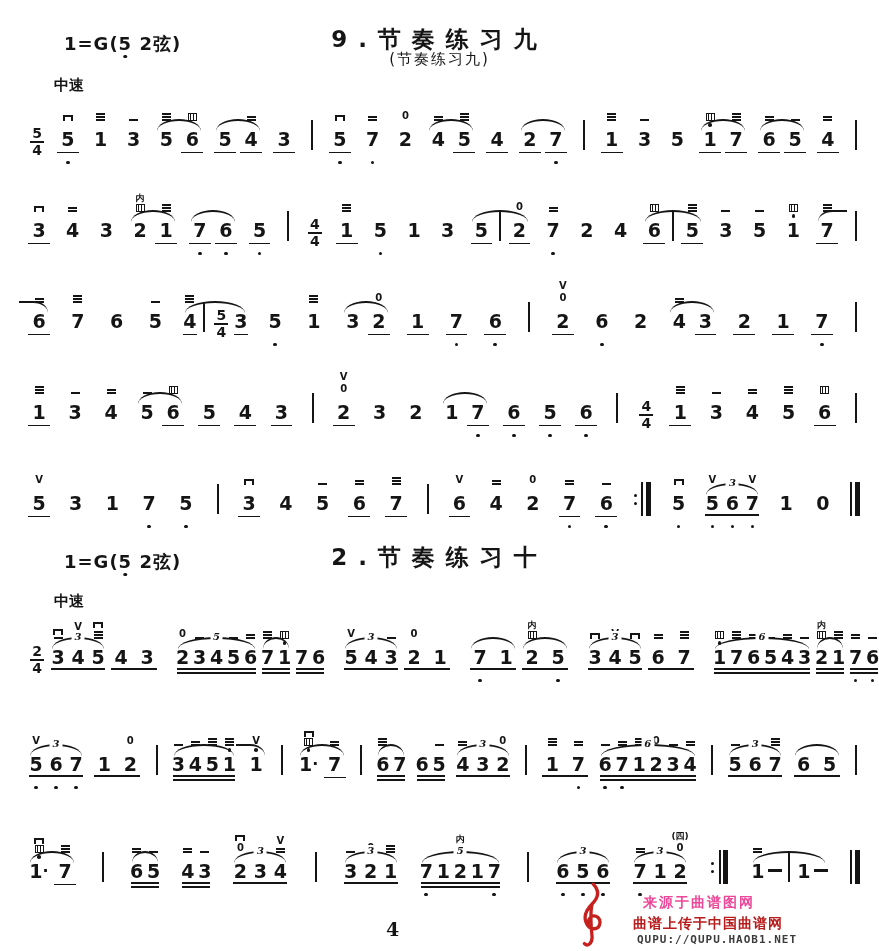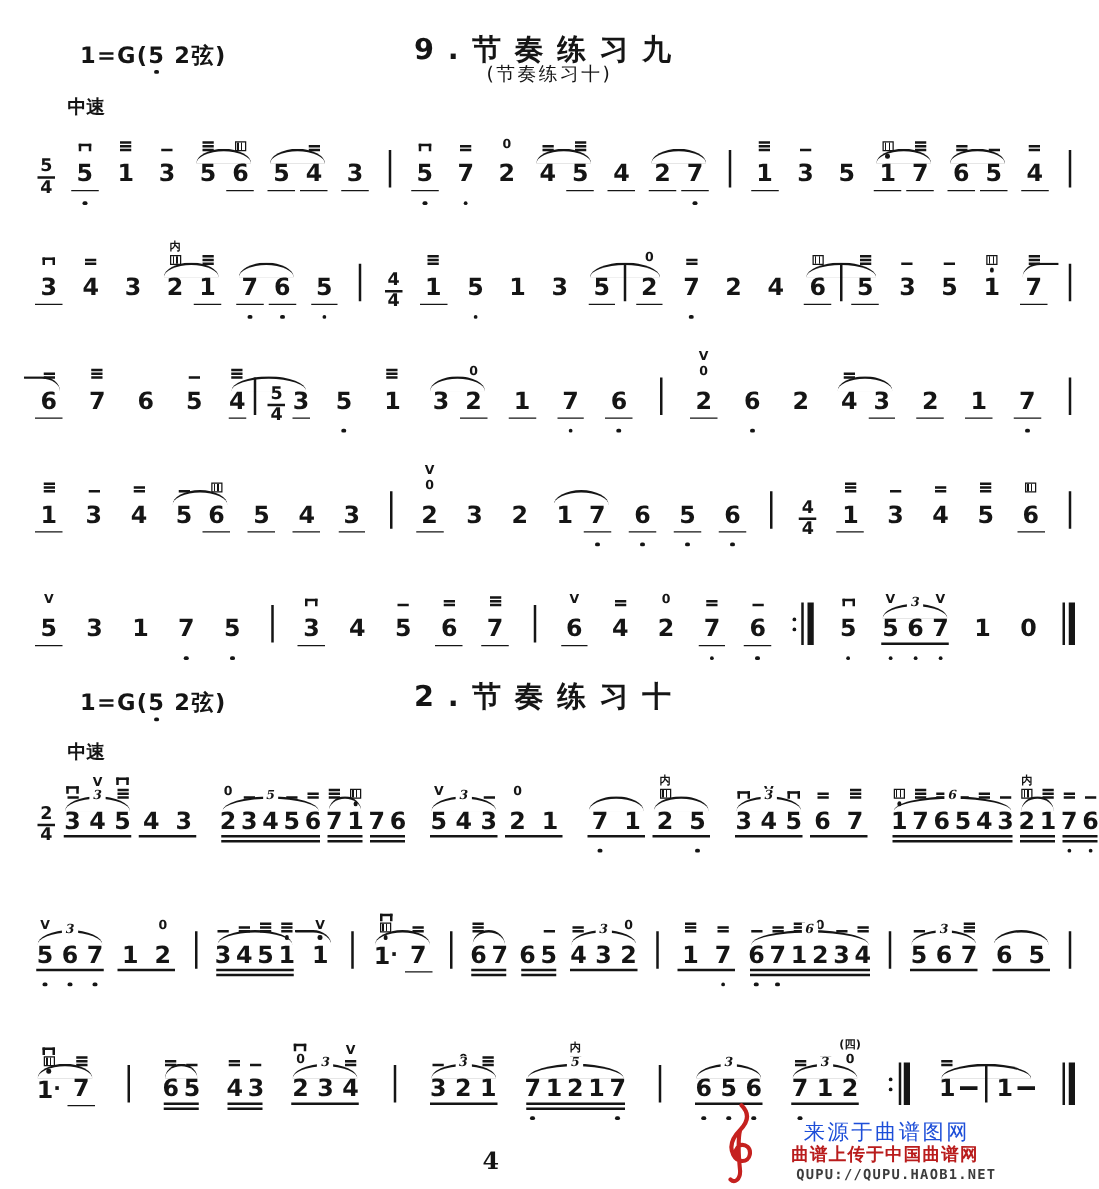--- a/index.html
+++ b/index.html
@@ -61,31 +61,31 @@
   .blk .thin{width:2px;height:34px;background:#151515}
   .blk .thick{width:5px;height:34px;background:#151515}
   .blk .rdots{display:flex;flex-direction:column;gap:5px;margin-right:2px}
   .blk .rdots s{display:block;width:3px;height:3px;background:#151515;border-radius:50%}
   .ts{display:flex;flex-direction:column;align-items:center;margin:0 4px 10px;align-self:flex-end}
   .ts b{font-size:14px;line-height:12px;font-weight:bold}
   .ts i{display:block;width:14px;height:2px;background:#151515;margin:1.5px 0}
   .pageno{position:absolute;font-family:"DejaVu Serif",serif;font-weight:bold;font-size:19px}
   .wm{position:absolute;right:8px;top:882px;width:260px;height:66px}
   .wm-clef{position:absolute;left:-38px;top:0}
-  .wm-t1{position:absolute;left:32px;top:12px;color:#1d4ed8;font-size:17px;font-weight:normal;letter-spacing:2px}
+  .wm-t1{position:absolute;left:32px;top:12px;color:#ec4899;font-size:14px;font-weight:bold;letter-spacing:2px}
   .wm-t2{position:absolute;left:22px;top:33px;color:#b91c1c;font-size:14px;font-weight:bold;letter-spacing:1px}
   .wm-t3{position:absolute;left:26px;top:51px;color:#3c3c3c;font-size:11px;font-weight:bold;
       font-family:"DejaVu Sans Mono",monospace;letter-spacing:1px}
 </style>
 </head>
 <body>
 
 <div class="hdr-key" style="left:64px;top:32px"><span>1=G(</span><span class="low5">5</span><span> 2弦)</span></div>
 <div class="hdr-title" style="top:24px">9.节奏练习九</div>
-<div class="hdr-sub" style="top:50px">(节奏练习十)</div>
+<div class="hdr-sub" style="top:50px">(节奏练习九)</div>
 <div class="hdr-tempo" style="left:54px;top:76px">中速</div>
 <div class="score" id="score0">
     <div class="line">
       <span class="ts">
         <b>5</b>
         <i></i>
         <b>4</b>
       </span>
       <span class="grp">
         <span class="nt">

